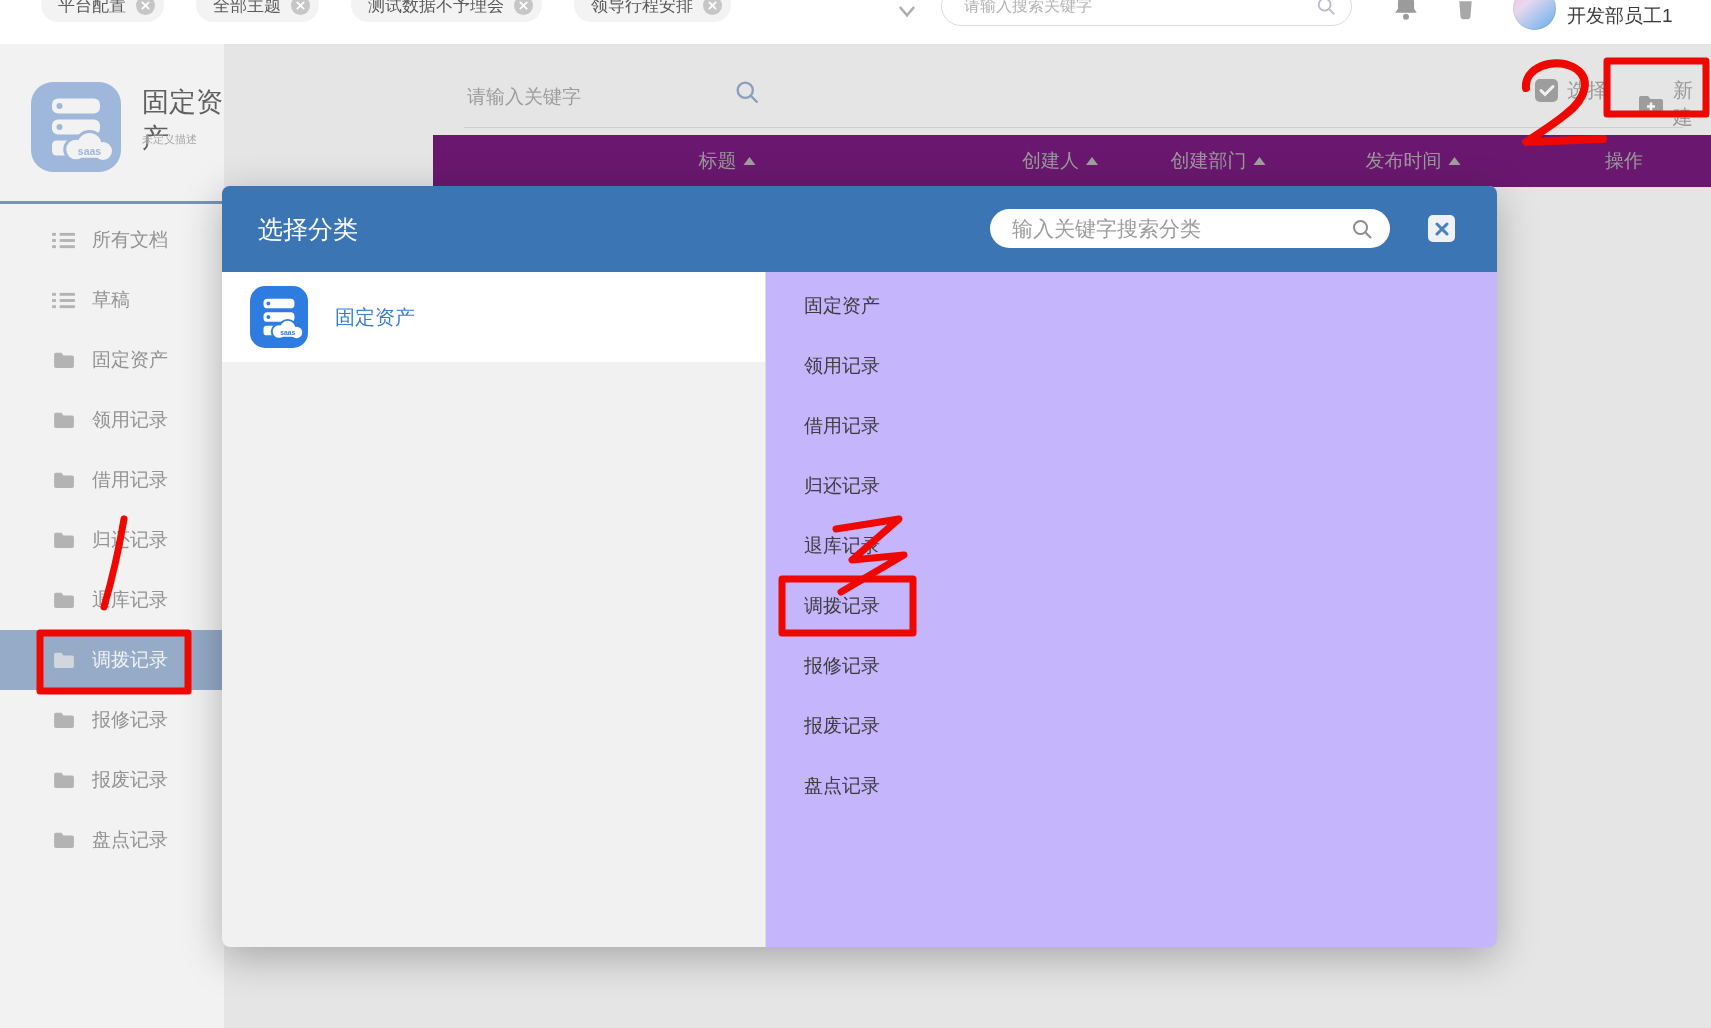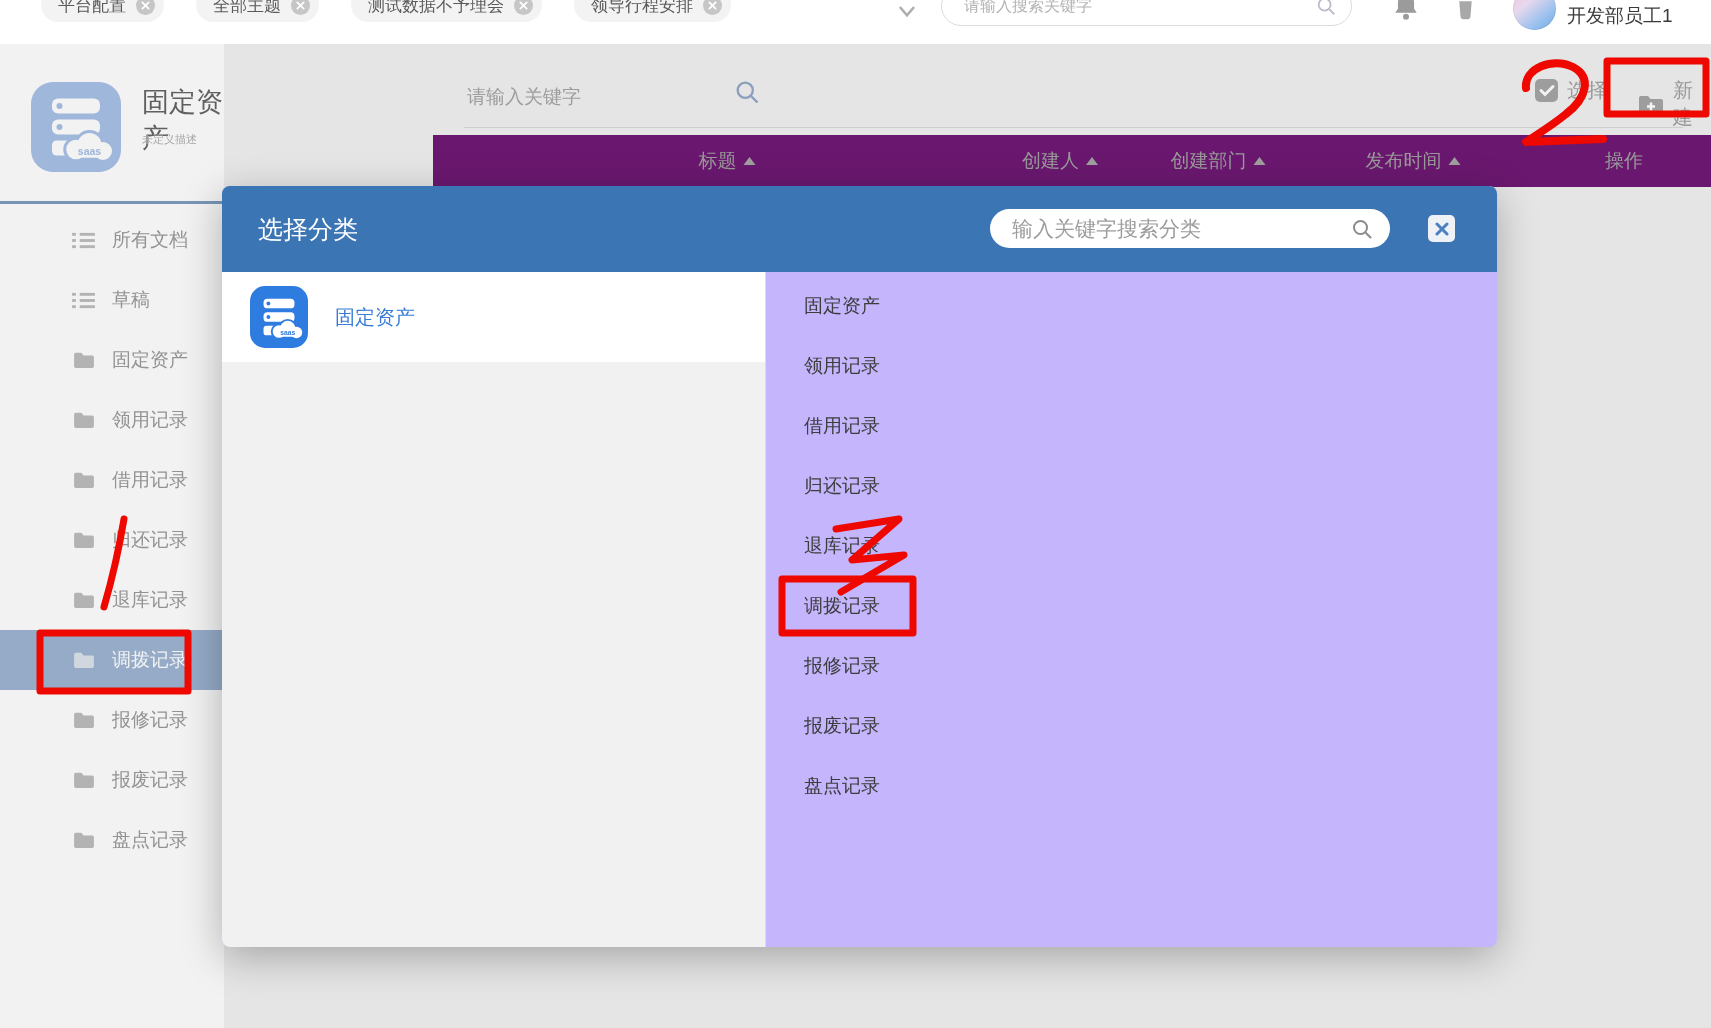--- a/index.html
+++ b/index.html
@@ -36,21 +36,21 @@
   .sidebar{position:absolute;left:0;top:44px;width:224px;bottom:0;background:#fff;z-index:10;}
   .app-icon{position:relative;border-radius:22px;}
   .app-icon svg{position:absolute;inset:0;width:100%;height:100%;}
   .app-icon.dim-app{color:#a9c1e8;background:#a9c1e8;}
   .app-icon.bright-app{color:#2e7ce0;background:#2e7ce0;}
   .side-app-icon{position:absolute;left:31px;top:38px;width:90px;height:90px;}
   .app-title{position:absolute;left:142px;top:40px;font-size:27px;color:#666;}
   .app-sub{position:absolute;left:142px;top:88px;font-size:11px;color:#b0b0b0;}
   .side-rule{position:absolute;left:0;top:157px;width:100%;height:3px;background:#7f9dc2;}
   .side-items{position:absolute;left:0;top:166px;right:0;}
-  .side-item{height:60px;display:flex;align-items:center;padding-left:72px;gap:17px;
+  .side-item{height:60px;display:flex;align-items:center;padding-left:52px;gap:17px;
              font-size:19px;color:#9b9b9b;}
   .side-item .icon{color:#bdbdbd;display:inline-flex;width:23px;justify-content:center;}
   .side-item .list-glyph{display:none;}
   .side-item.icon-list .list-glyph{display:inline-flex;}
   .side-item.selected{background:#9db5d3;color:#fff;}
   .side-item.selected .icon{color:#dde3ea;}
 
   
   .content{position:absolute;left:224px;top:44px;right:0;bottom:0;background:#f2f2f2;z-index:5;}
   .content-search{position:absolute;left:241px;top:26px;width:440px;height:52px;border:none;

